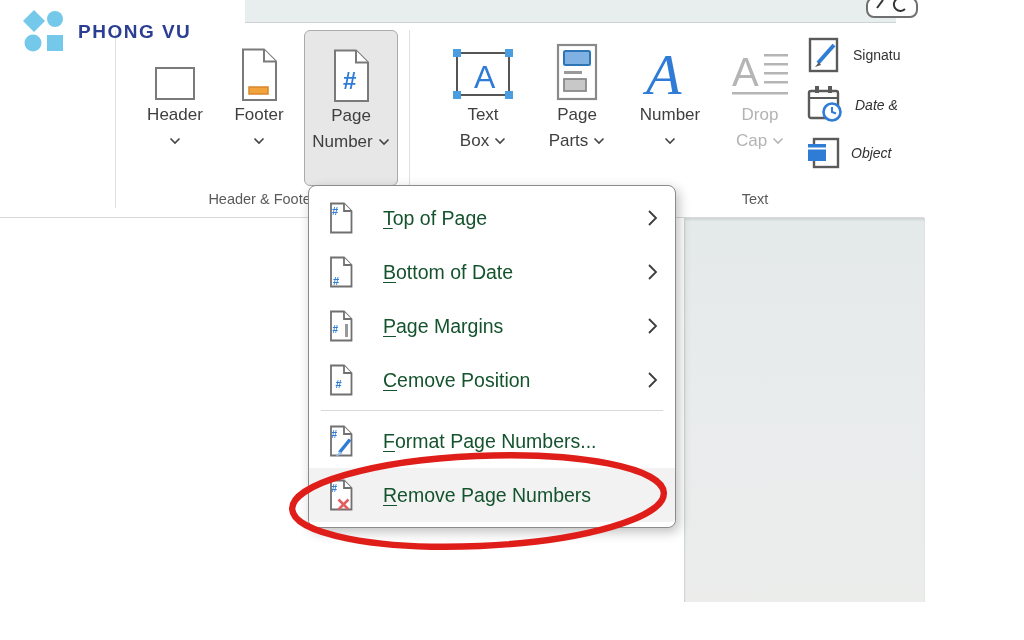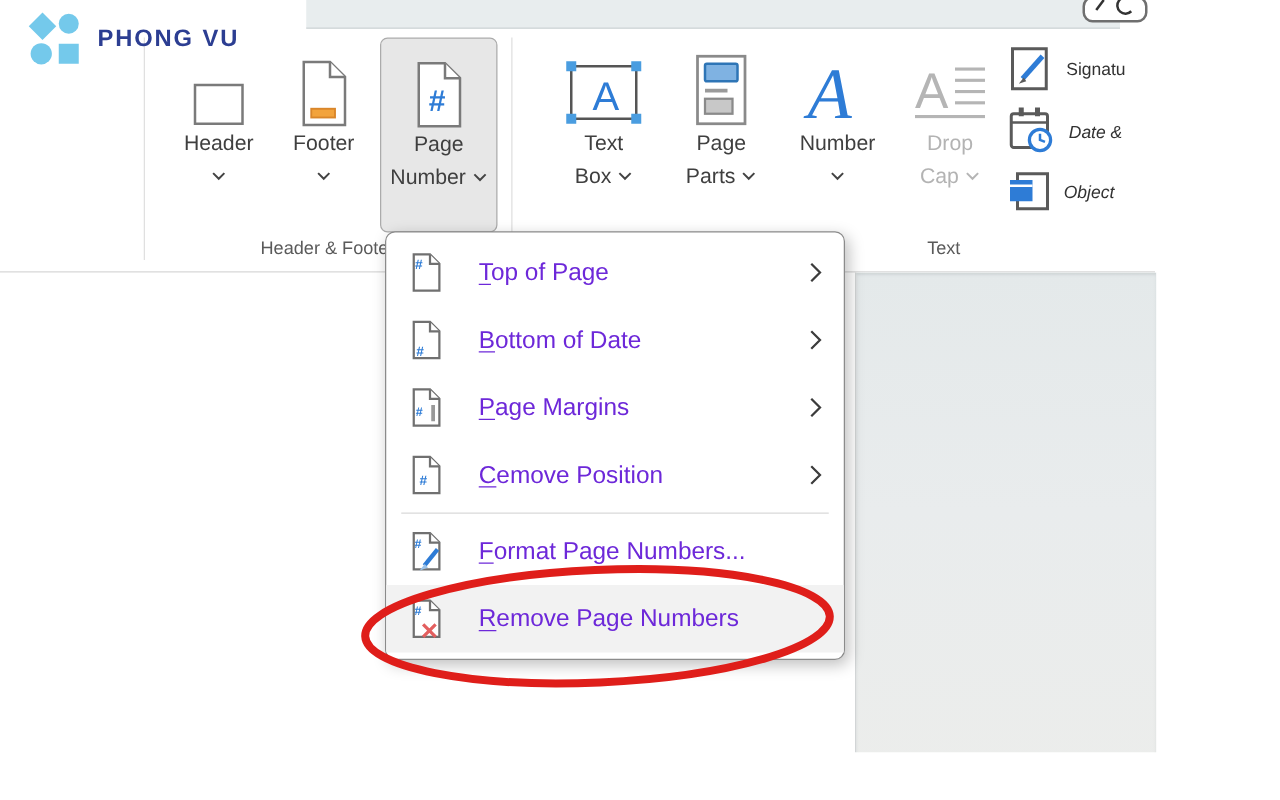--- a/index.html
+++ b/index.html
@@ -42,21 +42,21 @@
              background:linear-gradient(180deg,#e4e9ea 0,#e9eced 45%,#ecedeb 100%);
              box-shadow:inset 0 2px 2px rgba(150,160,165,.25);}
 
   
   .menu{position:absolute;left:308px;top:185px;width:366px;background:#fff;
         border:1.5px solid #8b8b8b;border-radius:8px;padding:5px 0;
         box-shadow:3px 4px 12px rgba(0,0,0,.25);z-index:20;}
   .mi{height:54px;display:flex;align-items:center;padding:0 14px 0 18px;}
   .mi.highlight{background:#f2f2f2;}
   .mi-icon{width:30px;margin-right:26px;display:flex;align-items:center;}
-  .mi-label{flex:1;font-size:19.5px;color:#6d28d9;white-space:nowrap;}
+  .mi-label{flex:1;font-size:19.5px;color:#14532d;white-space:nowrap;}
   .mi-label u{text-underline-offset:3px;}
   .mi-arrow{width:14px;display:flex;align-items:center;color:#3c3c3c;}
   .mi-sep{height:1px;background:#d9d9d9;margin:3px 12px;}
 
   
   .annotation{position:absolute;left:268px;top:444px;z-index:30;pointer-events:none;}
 </style>
 </head>
 <body>
 

